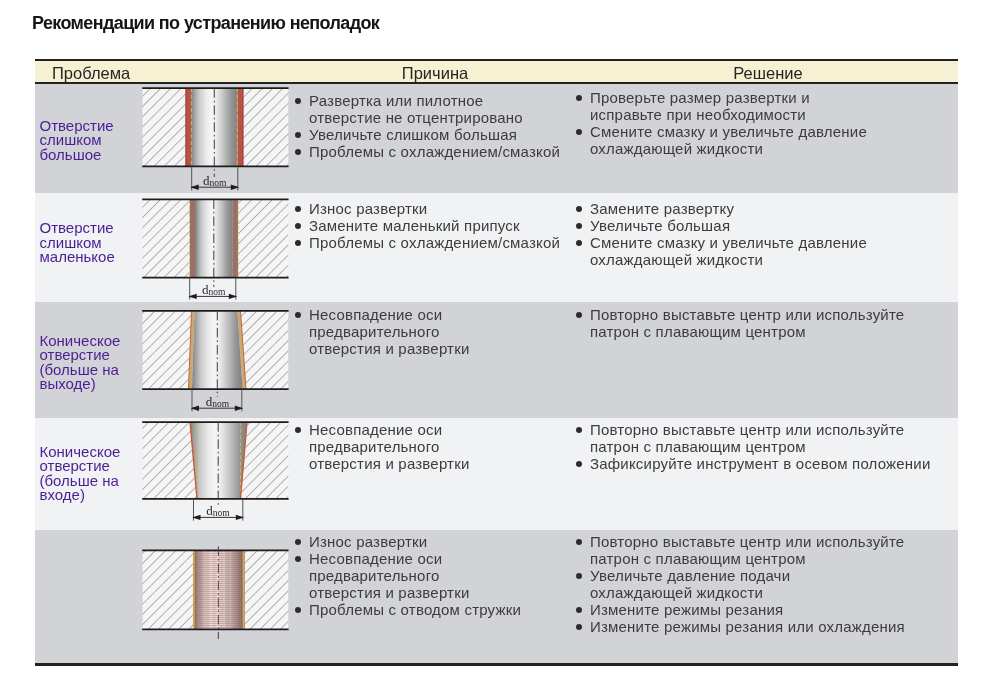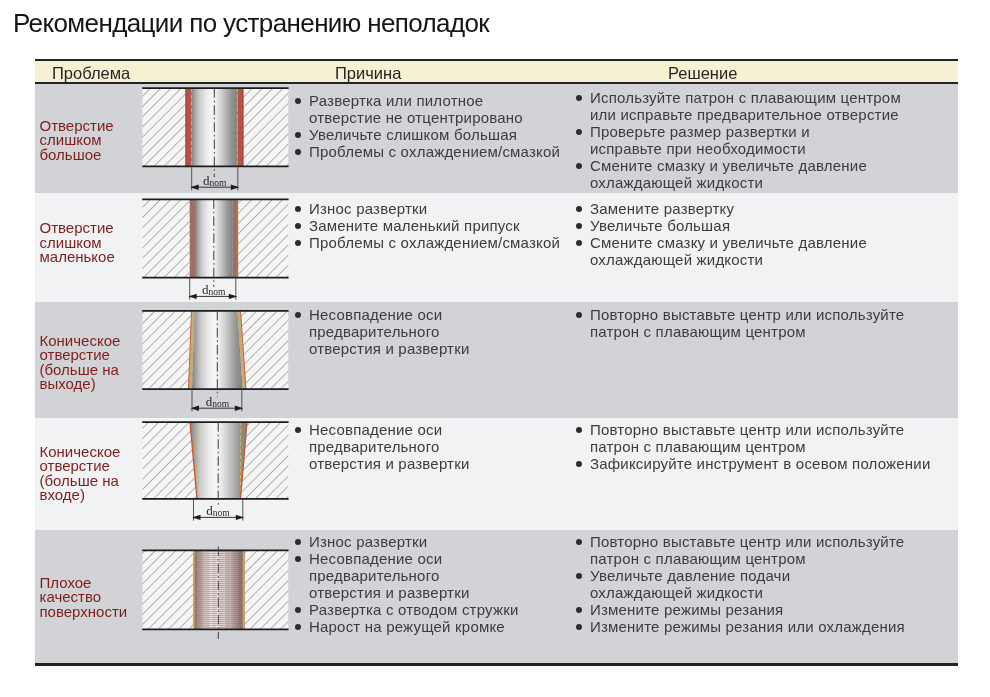--- a/index.html
+++ b/index.html
@@ -1,45 +1,44 @@
 <!DOCTYPE html>
 <html><head><meta charset="utf-8">
 <style>
 html,body{margin:0;padding:0;background:#fff}
 #page{position:relative;width:990px;height:697px;background:#fff;overflow:hidden;font-family:"Liberation Sans",sans-serif}
-.title{position:absolute;left:13px;top:11.3px;font-size:26px;line-height:24px;font-weight:normal;color:#151515;letter-spacing:-0.62px}
+.title{position:absolute;left:32px;top:11.3px;font-size:18px;line-height:24px;font-weight:bold;color:#151515;letter-spacing:-0.62px}
 .band{position:absolute;left:35px;width:923px}
 .hdr{position:absolute;font-size:16.5px;font-weight:normal;color:#252525;line-height:25px}
-.plabel{position:absolute;left:39.5px;font-size:15px;line-height:14.5px;color:#7f1d1d;width:110px}
+.plabel{position:absolute;left:39.5px;font-size:15px;line-height:14.5px;color:#4c1d95;width:110px}
 .lst{position:absolute;margin:0;padding:0;list-style:none;font-size:15px;line-height:17px;color:#3c3c3c;letter-spacing:0.2px}
 .c2{width:280px}
 .c3{width:362px}
 .lst li{position:relative;padding-left:18px}
 .lst li::before{content:"";position:absolute;left:3.5px;top:6.1px;width:6px;height:6px;border-radius:50%;background:#2c2c2c}
 </style></head>
 <body>
 <div id="page">
 <div class="title">Рекомендации по устранению неполадок</div>
 <div class="band" style="top:58.5px;height:2px;background:#222"></div>
 <div class="band" style="top:60.5px;height:21.5px;background:#f5f1d2"></div>
 <div class="band" style="top:82px;height:2px;background:#222"></div>
 <div class="band" style="top:84px;height:109px;background:#d2d3d6"></div>
 <div class="band" style="top:193px;height:109px;background:#f1f2f4"></div>
 <div class="band" style="top:302px;height:115.5px;background:#d2d3d6"></div>
 <div class="band" style="top:417.5px;height:112.5px;background:#f1f2f4"></div>
 <div class="band" style="top:530px;height:133px;background:#d2d3d6"></div>
 <div class="band" style="top:663px;height:2.5px;background:#222"></div>
 <div class="hdr" style="left:52px;top:60.5px">Проблема</div>
-<div class="hdr" style="left:335px;top:60.5px;width:200px;">Причина</div>
-<div class="hdr" style="left:668px;top:60.5px;width:200px;text-align:left">Решение</div>
+<div class="hdr" style="left:335px;top:60.5px;width:200px;text-align:center">Причина</div>
+<div class="hdr" style="left:668px;top:60.5px;width:200px;text-align:center">Решение</div>
 <div class="plabel" style="top:118.6px">Отверстие<br>слишком<br>большое</div>
 <div class="plabel" style="top:221.4px">Отверстие<br>слишком<br>маленькое</div>
 <div class="plabel" style="top:333.9px">Коническое<br>отверстие<br>(больше на<br>выходе)</div>
 <div class="plabel" style="top:444.8px">Коническое<br>отверстие<br>(больше на<br>входе)</div>
-<div class="plabel" style="top:575.5px">Плохое<br>качество<br>поверхности</div>
 <svg style="position:absolute;left:142px;top:86px" width="150" height="110" viewBox="0 0 150 110">
       <defs>
         <pattern id="h1" width="7.2" height="7.2" patternUnits="userSpaceOnUse" patternTransform="rotate(45)">
           <rect width="7.2" height="7.2" fill="#f5f5f6"></rect>
           <line x1="0" y1="0" x2="0" y2="7.2" stroke="#555" stroke-width="0.85"></line>
         </pattern>
         <linearGradient id="g1" x1="0" y1="0" x2="1" y2="0">
           <stop offset="0%" stop-color="#7d7d7d"></stop>
           <stop offset="5%" stop-color="#979797"></stop>
           <stop offset="17%" stop-color="#c9c9c9"></stop>
@@ -210,21 +209,20 @@
       <line x1="0.2" y1="7.399999999999977" x2="146.60000000000002" y2="7.399999999999977" stroke="#1c1c1c" stroke-width="1.7"></line>
       <line x1="0.2" y1="86.39999999999998" x2="146.60000000000002" y2="86.39999999999998" stroke="#1c1c1c" stroke-width="1.7"></line>
       <line x1="76.3" y1="3.5" x2="76.3" y2="96" stroke="#3f3f3f" stroke-width="1" stroke-dasharray="9.5 3 1.6 3"></line>
     </svg>
 <ul class="lst c2" style="left:291px;top:92px">
       <li>Развертка или пилотное<br>отверстие не отцентрировано</li>
       <li>Увеличьте слишком большая</li>
       <li>Проблемы с охлаждением/смазкой</li>
     </ul>
 <ul class="lst c3" style="left:572px;top:88.7px">
-      <li>Используйте патрон с плавающим центром<br>или исправьте предварительное отверстие</li>
       <li>Проверьте размер развертки и<br>исправьте при необходимости</li>
       <li>Смените смазку и увеличьте давление<br>охлаждающей жидкости</li>
     </ul>
 <ul class="lst c2" style="left:291px;top:199.8px">
       <li>Износ развертки</li>
       <li>Замените маленький припуск</li>
       <li>Проблемы с охлаждением/смазкой</li>
     </ul>
 <ul class="lst c3" style="left:572px;top:199.8px">
       <li>Замените развертку</li>
@@ -240,21 +238,20 @@
 <ul class="lst c2" style="left:291px;top:421px">
       <li>Несовпадение оси<br>предварительного<br>отверстия и развертки</li>
     </ul>
 <ul class="lst c3" style="left:572px;top:421px">
       <li>Повторно выставьте центр или используйте<br>патрон с плавающим центром</li>
       <li>Зафиксируйте инструмент в осевом положении</li>
     </ul>
 <ul class="lst c2" style="left:291px;top:533.3px">
       <li>Износ развертки</li>
       <li>Несовпадение оси<br>предварительного<br>отверстия и развертки</li>
-      <li>Развертка с отводом стружки</li>
-      <li>Нарост на режущей кромке</li>
+      <li>Проблемы с отводом стружки</li>
     </ul>
 <ul class="lst c3" style="left:572px;top:533.3px">
       <li>Повторно выставьте центр или используйте<br>патрон с плавающим центром</li>
       <li>Увеличьте давление подачи<br>охлаждающей жидкости</li>
       <li>Измените режимы резания</li>
       <li>Измените режимы резания или охлаждения</li>
     </ul>
 </div>
 </body></html>

